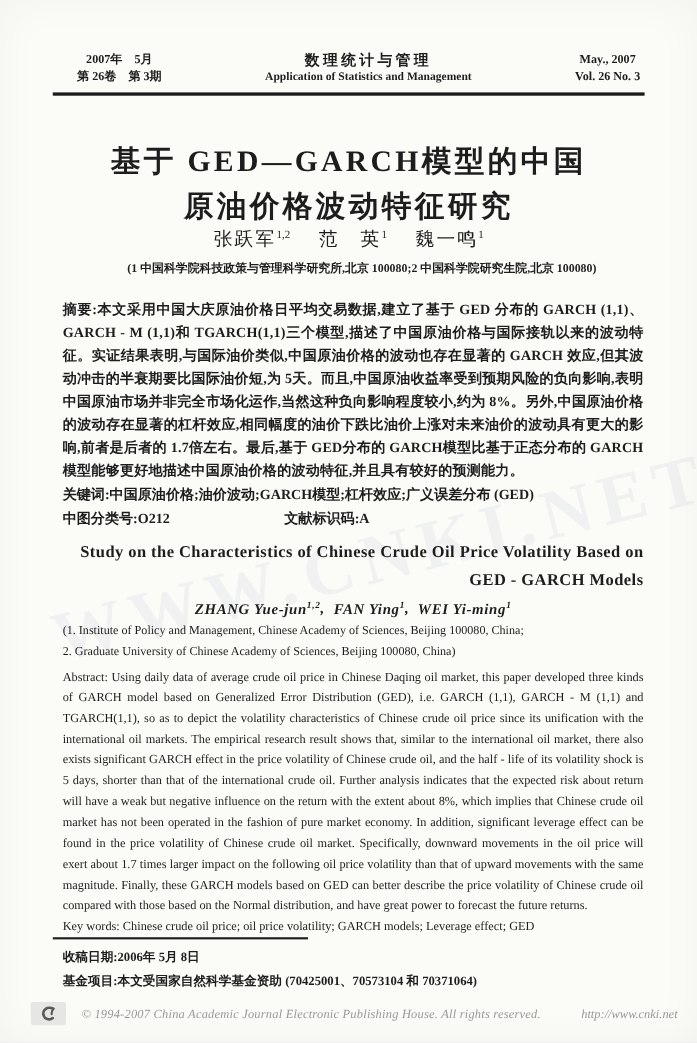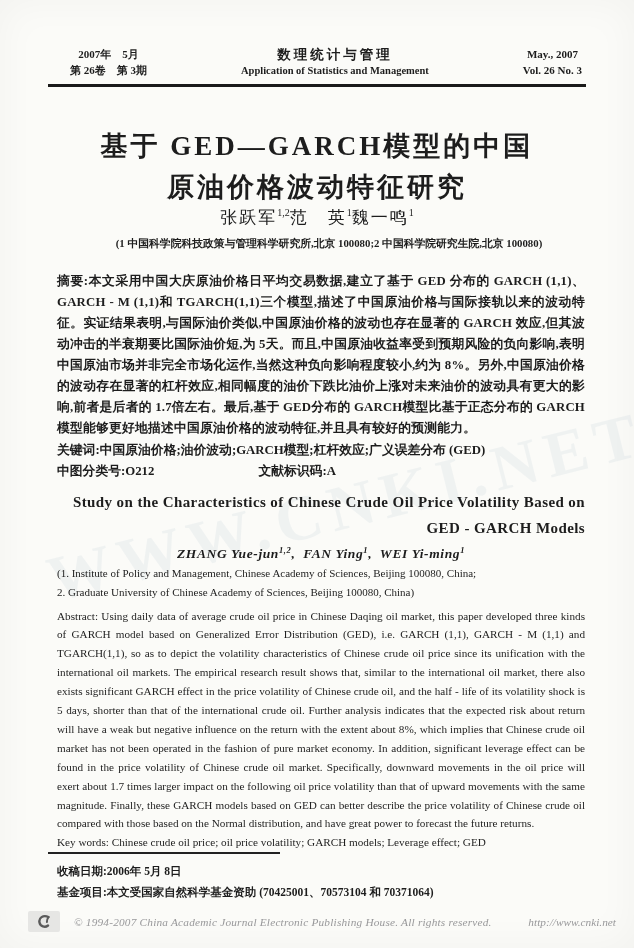--- a/index.html
+++ b/index.html
@@ -39,21 +39,21 @@
     font-size:12.5px;font-weight:600;letter-spacing:0.5px;
   }
   
   .title-zh{
     position:absolute;top:126px;left:0;right:0;z-index:1;
     text-align:center;font-size:27px;font-weight:bold;
     line-height:41px;letter-spacing:3px;white-space:nowrap;
   }
   .authors-zh{
     position:absolute;top:206px;left:0;right:0;z-index:1;
-    display:flex;justify-content:center;
+    display:flex;justify-content:center;gap:26px;
     font-size:17px;letter-spacing:2px;white-space:pre;
   }
   .authors-zh sup{font-size:10px;letter-spacing:0;}
   .affil-zh{
     position:absolute;top:237px;left:0;right:0;z-index:1;
     text-align:center;font-size:10.8px;font-weight:bold;white-space:nowrap;padding-left:24px;
   }
   
   .content{
     position:absolute;top:271px;left:57px;width:528px;z-index:1;

